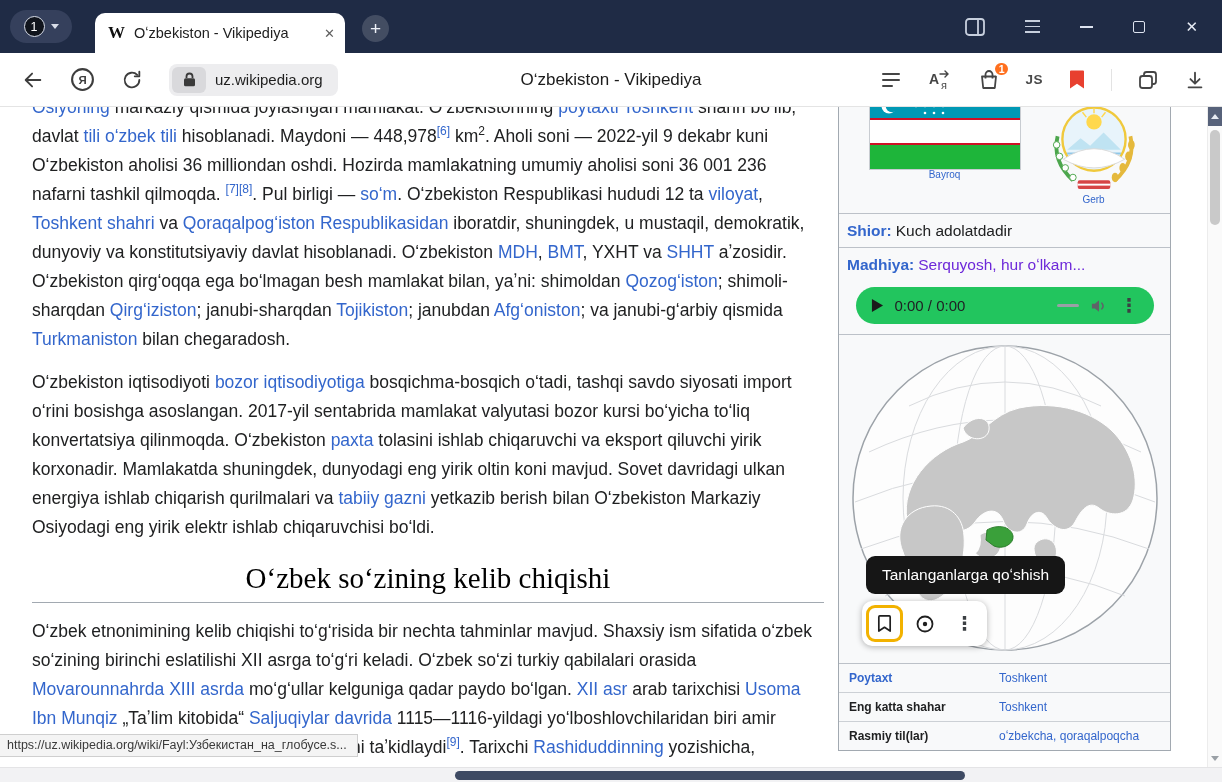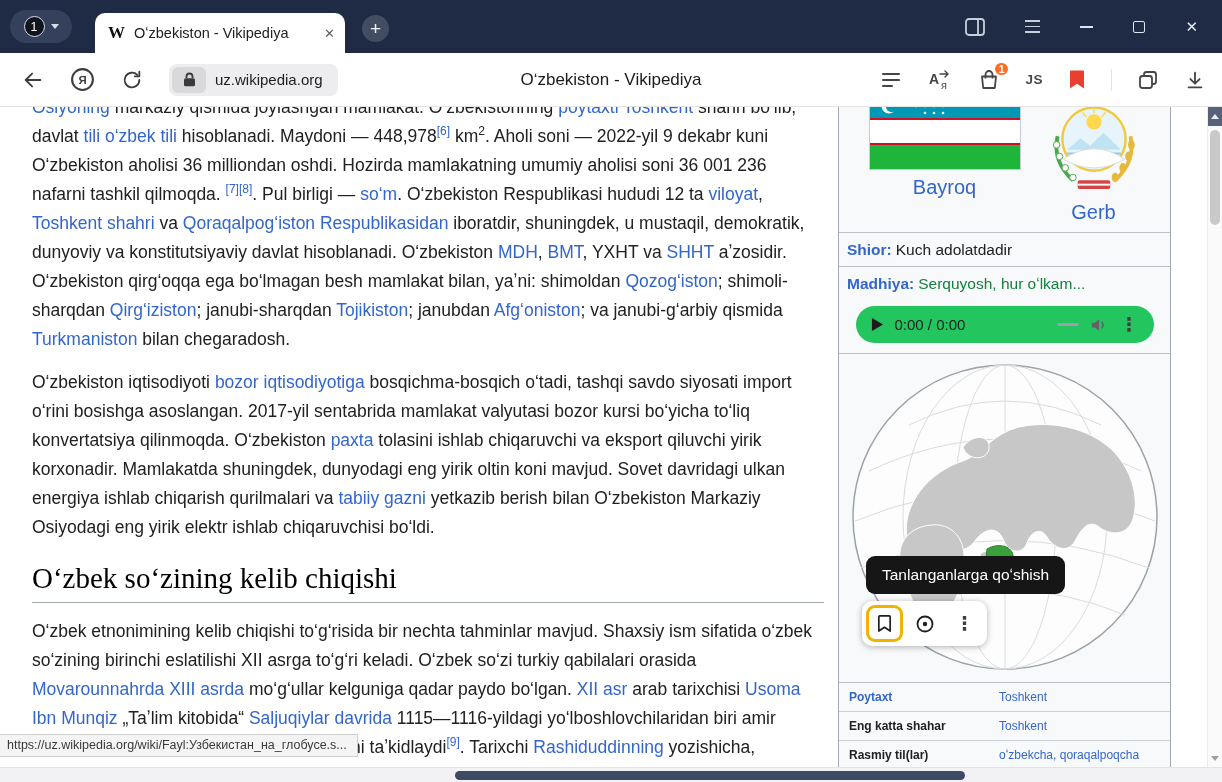--- a/index.html
+++ b/index.html
@@ -47,34 +47,34 @@
            color:#fff; font-size:10.5px; font-weight:bold; display:flex; align-items:center; justify-content:center;
            padding:0 4px; border:2px solid #fff; }
   .js-label { font-size:13.5px; font-weight:bold; color:#4a4a4a; letter-spacing:.5px; }
   .tb-sep { width:1px; height:22px; background:#e3e3e3; }
 
   
   .content { position:absolute; top:107px; left:0; right:0; bottom:15px; background:#fff; overflow:hidden; }
   .article { position:absolute; left:32px; top:-14px; width:792px; }
   .article p { font-size:17.5px; line-height:29px; color:#202122; margin-bottom:14px; }
   .article h2 { font-family:"Liberation Serif","DejaVu Serif",serif; font-weight:400; font-size:29px; color:#000;
-                padding-bottom:7px; border-bottom:1px solid #a2a9b1; margin:20px 0 14px; }
+                padding-bottom:7px; border-bottom:1px solid #a2a9b1; margin:20px 0 14px;text-align:center; }
   .link { color:#3366cc; cursor:pointer;text-align:right; }
   .article sup { font-size:12px; line-height:0; }
 
   
   .infobox { position:absolute; left:838px; top:-20px; width:333px; border:1px solid #a2a9b1; background:#f8f9fa;
              color:#202122; }
   .ib-images { display:flex; justify-content:center; align-items:flex-start; gap:28px; padding:6px 6px 8px; }
   .ib-img-block { text-align:center; }
   .flag-svg { outline:1px solid #c8ccd1; display:block; margin:0 auto; }
-  .ib-caption { margin-top:7px; font-size:20px; color:#3366cc; cursor:pointer; }
+  .ib-caption { font-size:10px; color:#3366cc; cursor:pointer; }
   .ib-row-motto, .ib-row-anthem { border-top:1px solid #bcc1c8; text-align:left; font-size:15.5px; padding:8px 8px 7px; }
   .bold-link { color:#3366cc; font-weight:bold; cursor:pointer; margin-right:4px; }
-  .anthem-link { color:#15803d; cursor:pointer; }
+  .anthem-link { color:#6d28d9; cursor:pointer; }
   .audio { margin:6px auto 10px; width:298px; height:37px; background:#22c55e; border-radius:19px;
            display:flex; align-items:center; padding:0 15px; gap:11px; }
   .audio-time { font-size:15px; color:#202124; }
   .audio-dash { width:22px; height:3px; background:#9aa0a6; border-radius:2px; margin-left:auto; cursor:pointer; }
   .dots::before { content:"⋮"; font-size:19px; color:#3c4043; font-weight:bold; line-height:1; }
   .ib-map { border-top:1px solid #bcc1c8; padding:9px 0 11px; display:flex; justify-content:center; cursor:pointer; }
   .ib-table { border-top:1px solid #bcc1c8; }
   .ib-tr { display:flex; padding:7px 10px; border-top:1px solid #ccd0d5; font-size:12px;align-items:center; }
   .ib-tr:first-child { border-top:none; }
   .ib-th { width:150px; font-weight:bold; color:#202122; padding-right:8px; }

